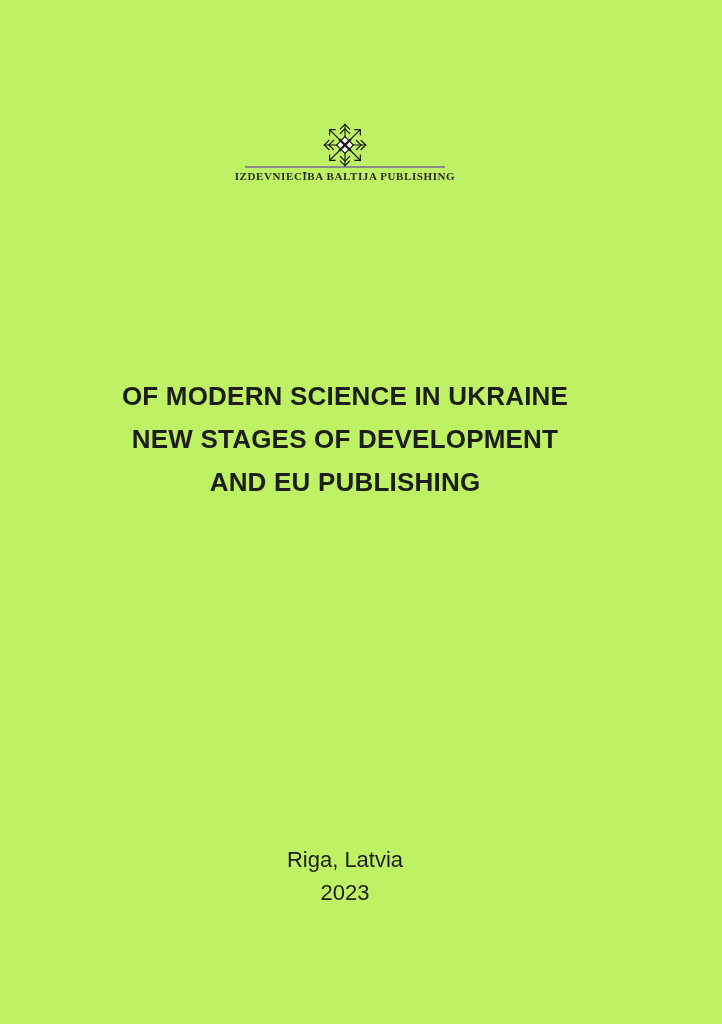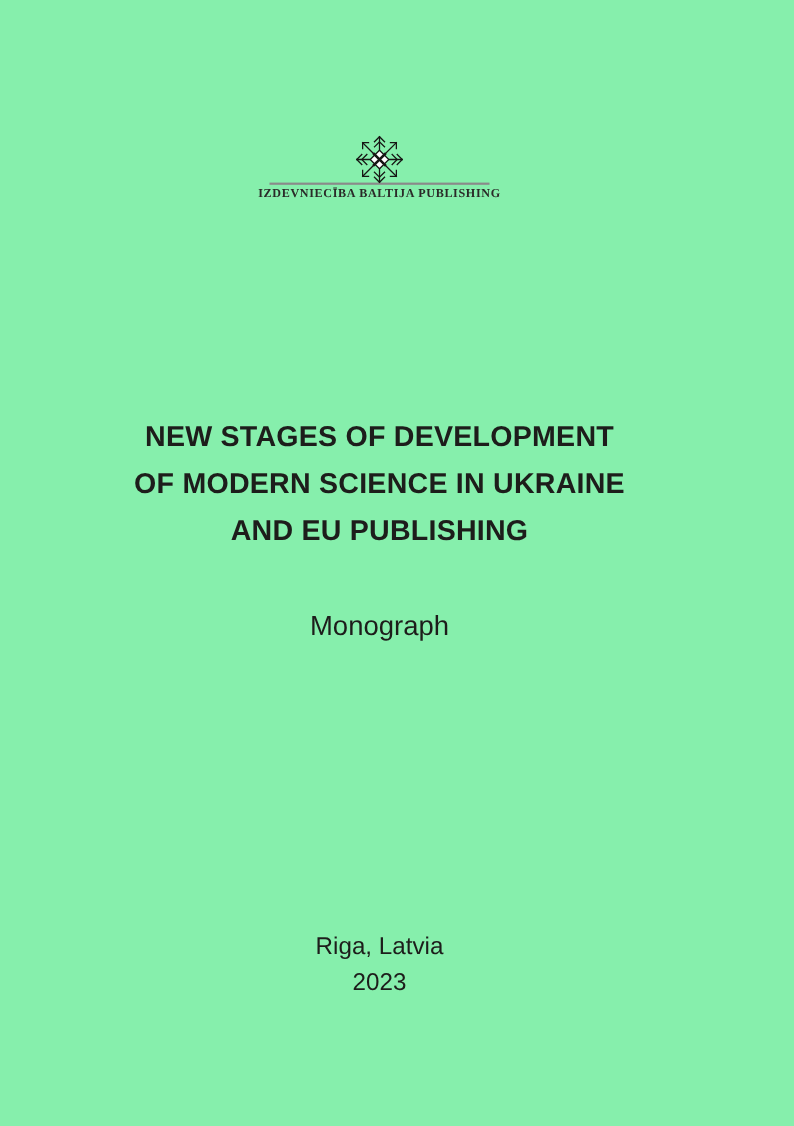--- a/index.html
+++ b/index.html
@@ -7,21 +7,21 @@
   body {
     width: 722px; height: 1024px;
     position: relative;
     font-family: "Liberation Sans", sans-serif;
     color: #1d1d1b;
     overflow: hidden;
   }
   .page {
     position: absolute; top: 0; left: 0;
     width: 722px; height: 1024px;
-    background: #86efac;
+    background: #bef264;
   }
   
   .content-col {
     position: absolute; top: 0; left: 0;
     width: 690px; height: 1024px;
     text-align: center;
   }
   .logo-block {
     position: absolute; top: 122px; left: 0; width: 100%;
   }
@@ -96,26 +96,25 @@
         <g stroke="#161614" stroke-width="6" stroke-linecap="square">
           <line x1="47" y1="47" x2="73" y2="73"></line>
           <line x1="73" y1="47" x2="47" y2="73"></line>
         </g>
       </svg>
       <div class="logo-rule"></div>
       <div class="publisher-name">IZDEVNIECĪBA BALTIJA PUBLISHING</div>
     </div>
 
     <div class="title-block">
+      <div>OF MODERN SCIENCE IN UKRAINE</div>
       <div>NEW STAGES OF DEVELOPMENT</div>
-      <div>OF MODERN SCIENCE IN UKRAINE</div>
       <div>AND EU PUBLISHING</div>
     </div>
 
-    <div class="subtitle">Monograph</div>
 
     <div class="imprint">
       <div>Riga, Latvia</div>
       <div>2023</div>
     </div>
 
   </div>
 </div>
 
 </body></html>

